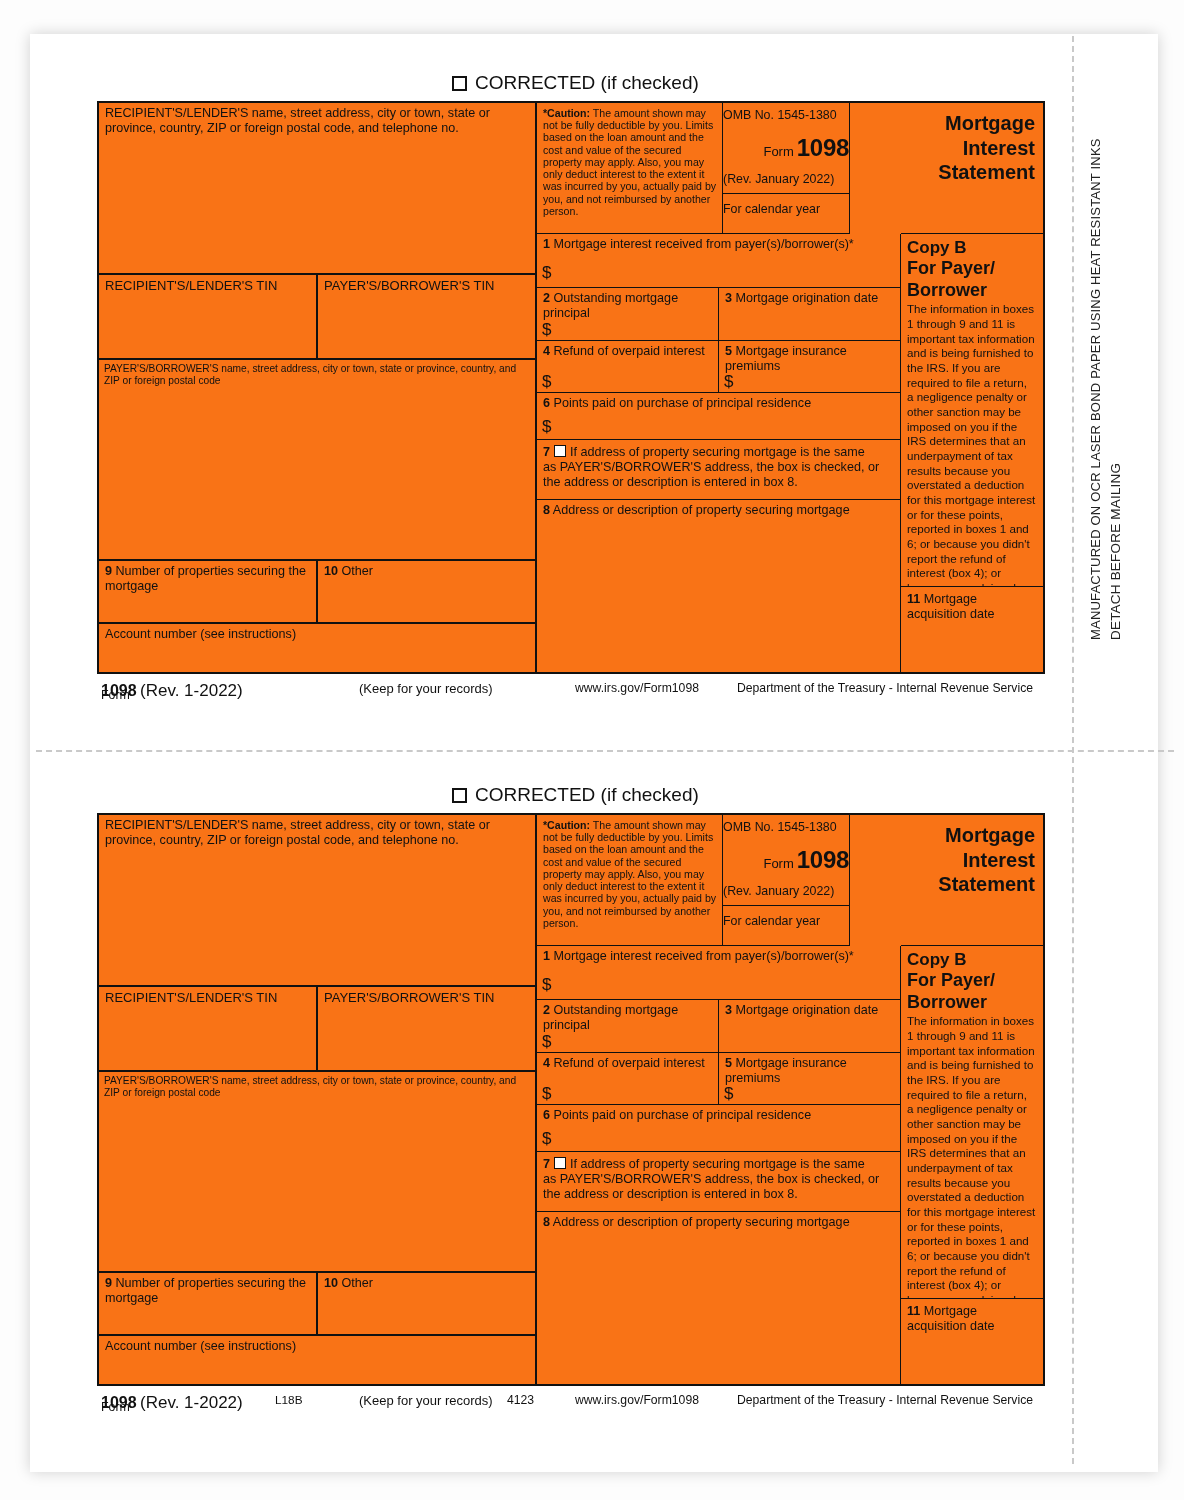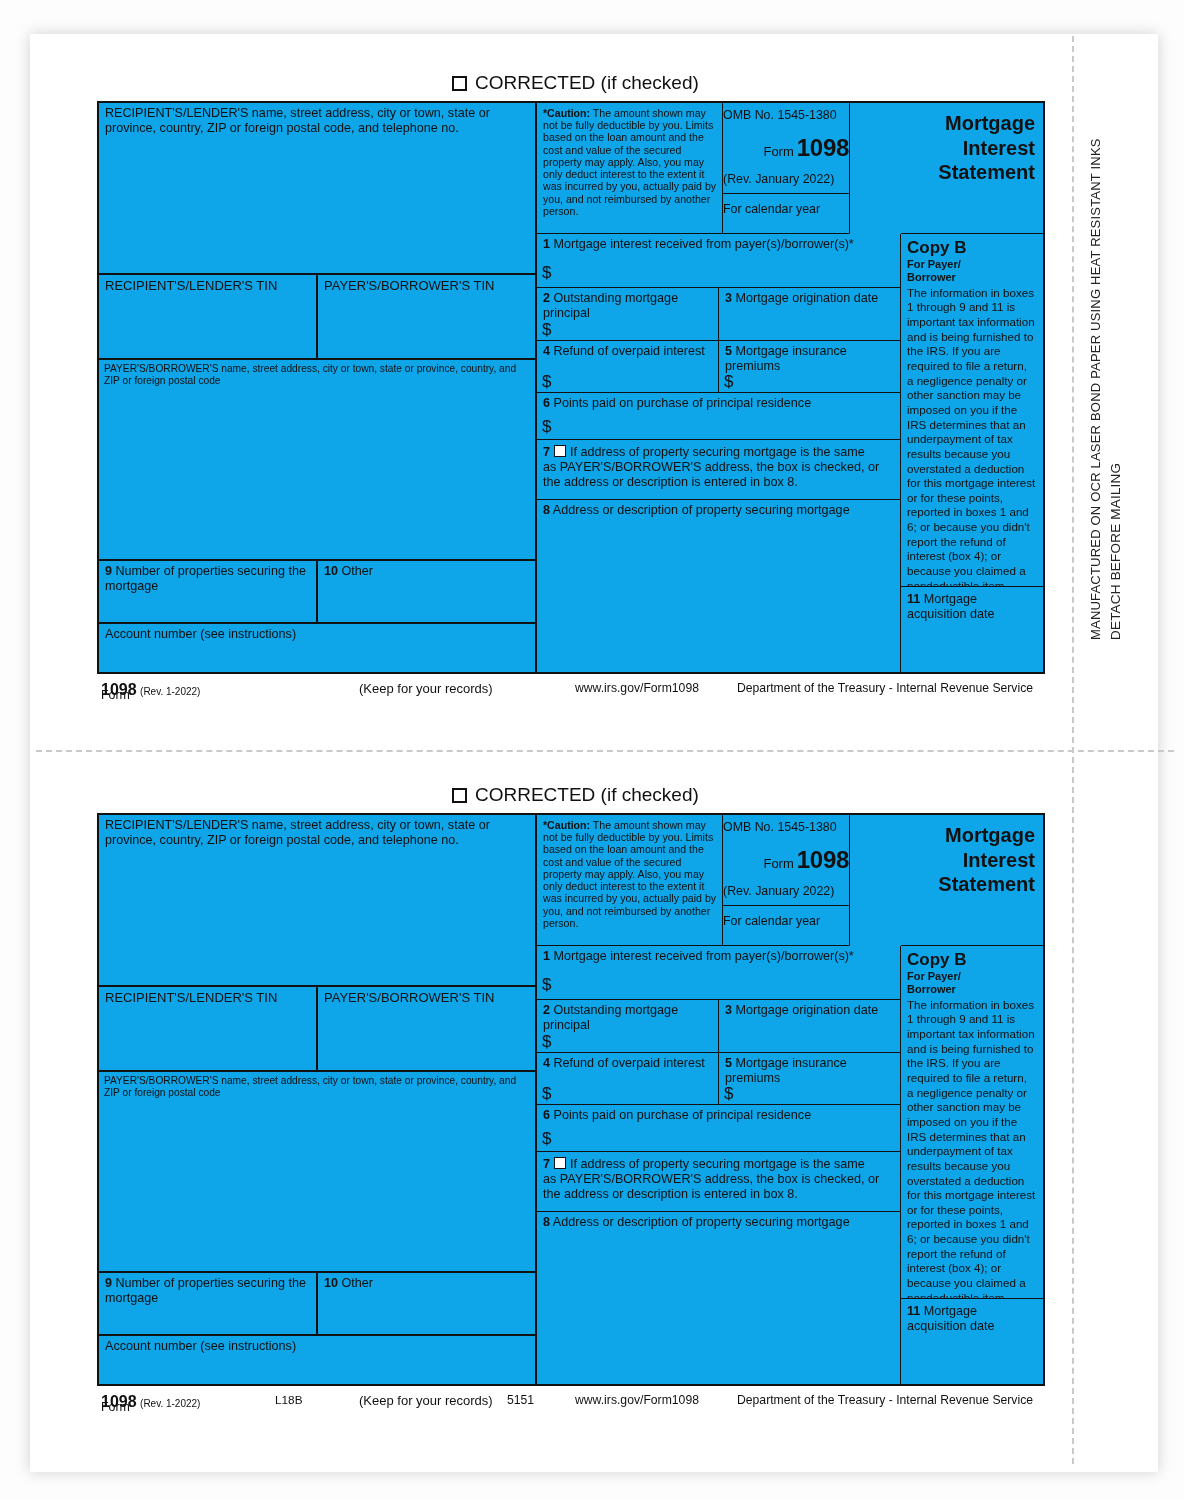--- a/index.html
+++ b/index.html
@@ -86,21 +86,21 @@
     width: 15px; height: 15px;
     border: 2px solid #111;
     background: #fff;
   }
 
   
   .frame {
     position: relative;
     border: 2px solid #111;
     height: 573px;
-    background: #0ea5e9;
+    background: #f97316;
   }
 
   
   .cell {
     position: absolute;
     overflow: hidden;
   }
   .bd-r { border-right: 2px solid #111; }
   .bd-b { border-bottom: 2px solid #111; }
   .bd-b-thin { border-bottom: 1.5px solid #111; }
@@ -163,38 +163,38 @@
     line-height: 1.23;
     color: #111;
     padding: 8px 8px 0 0;
   }
   .copyb {
     text-align: left;
     padding: 3px 7px 0 6px;
     color: #111;
   }
   .copyb .h1 { font-size: 17px; font-weight: bold; line-height: 1.25; }
-  .copyb .h2 { font-size: 11px; font-weight: bold; line-height: 1.2; }
+  .copyb .h2 { font-size: 18px; font-weight: bold; line-height: 1.2; }
   .copyb .body {
     font-size: 11.6px;
     line-height: 1.265;
     margin-top: 1px;
   }
 
   
   .footer {
     position: relative;
     height: 30px;
     font-size: 12.4px;
     color: #111;
   }
   .footer span { position: absolute; top: 7px; white-space: nowrap; }
   .footer .f-form { left: 4px; }
   .footer .f-form b { font-size: 16px; font-weight: bold; }
-  .footer .f-form i { font-style: normal; font-size: 10px; }
+  .footer .f-form i { font-style: normal; font-size: 17px; }
   .footer .f-code1 { left: 178px; font-size: 11.8px; }
   .footer .f-keep { left: 262px; font-size: 13px; }
   .footer .f-code2 { left: 410px; font-size: 12.2px; }
   .footer .f-url  { left: 478px; font-size: 12.2px; }
   .footer .f-dept { left: 640px; font-size: 12.2px; }
 
   
   .cbox-sm {
     display: inline-block;
     width: 12px; height: 12px;
@@ -455,18 +455,18 @@
           <span class="num">11</span> <span>Mortgage</span><br>
           <span>acquisition date</span>
         </div>
       </div>
     </div>
 
     <div class="footer">
       <span class="f-form"><span>Form</span> <b>1098</b> <i>(Rev. 1-2022)</i></span>
       <span class="f-code1">L18B</span>
       <span class="f-keep">(Keep for your records)</span>
-      <span class="f-code2">5151</span>
+      <span class="f-code2">4123</span>
       <span class="f-url">www.irs.gov/Form1098</span>
       <span class="f-dept">Department of the Treasury - Internal Revenue Service</span>
     </div>
   </div>
 </div>
 
 </body></html>

